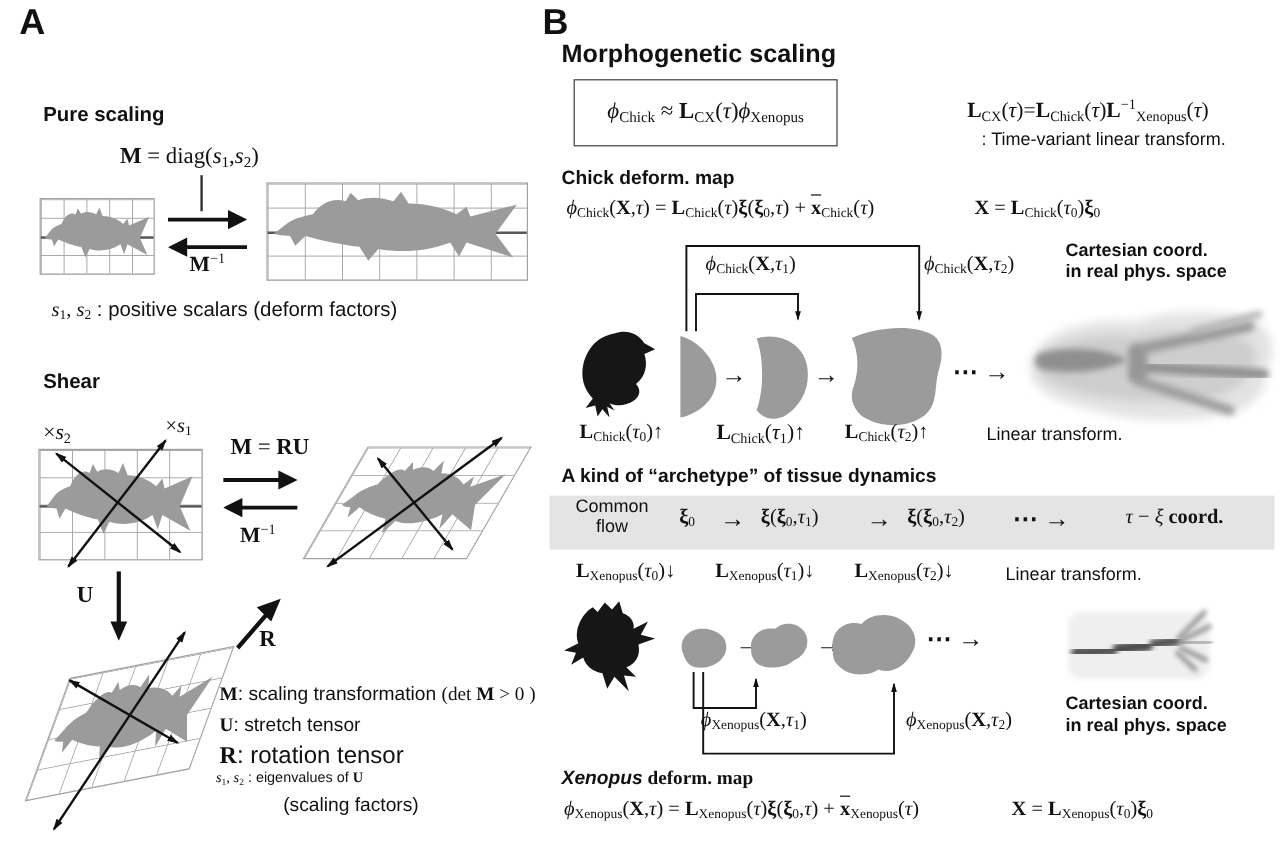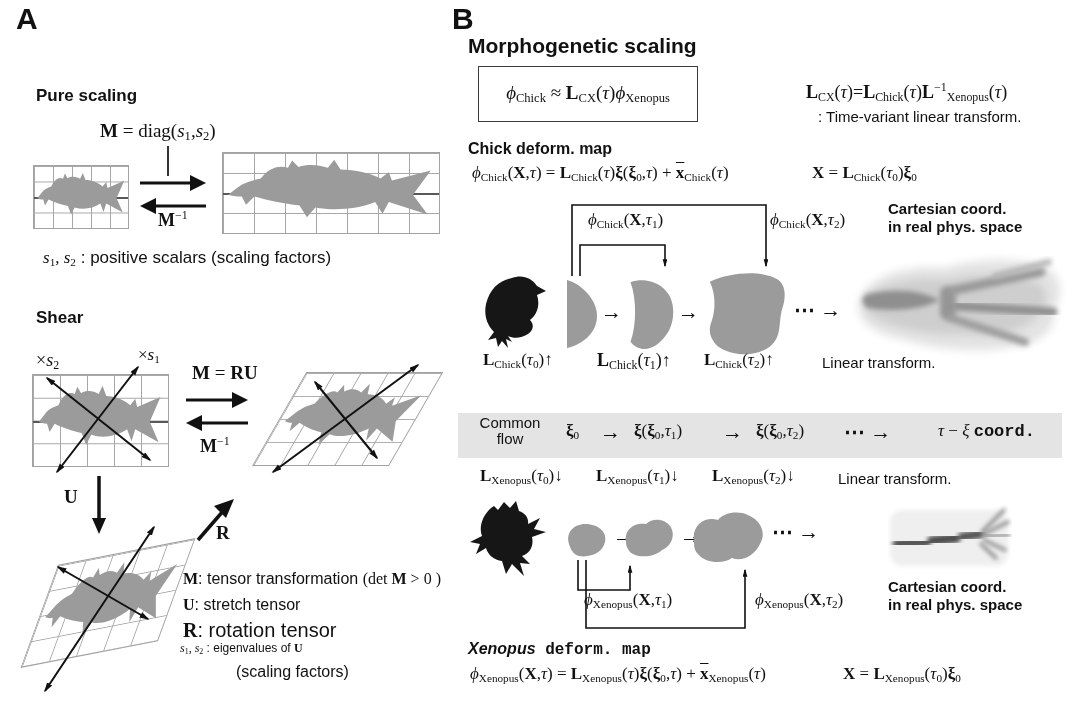--- a/index.html
+++ b/index.html
@@ -2,21 +2,21 @@
 <html><head>
 <meta charset="utf-8">
 <style>
   html,body{margin:0;padding:0;background:#fff;}
   #fig{position:relative;width:1072px;height:703px;background:#fff;overflow:hidden;
        font-family:"Liberation Sans",sans-serif;color:#111;}
   .abs{position:absolute;}
   .hd{font-family:"Liberation Sans",sans-serif;font-weight:bold;color:#111;white-space:nowrap;}
   .f{font-family:"Liberation Serif",serif;color:#111;white-space:nowrap;}
   .f .sans{font-family:"Liberation Sans",sans-serif;}
-  .f .sansb{font-family:Liberation Mono, monospace;font-weight:bold;}
+  .f .sansb{font-family:Liberation Serif, serif;font-weight:bold;}
   .f .sansbi{font-family:"Liberation Sans",sans-serif;font-weight:bold;font-style:italic;}
   .f .b{font-weight:bold;}
   .f .i{font-style:italic;}
   .f .bi{font-weight:bold;}
   .f .sub{font-size:66%;vertical-align:-22%;}
   .f .sup{font-size:66%;vertical-align:45%;}
   .f .ov{font-weight:bold;text-decoration:overline;}
   .note{font-family:"Liberation Sans",sans-serif;font-size:15px;white-space:nowrap;color:#111;}
   .grid{position:absolute;border:1px solid #a2a2a2;
         background-image:linear-gradient(to right,#a8a8a8 1px,transparent 1px),
@@ -59,21 +59,21 @@
   </svg>
   <div class="abs f" style="left:158px;top:208px;font-size:18px"><span class="b">M</span><span class="sup">−1</span></div>
 
   <div class="grid" style="left:222px;top:152px;width:216px;height:80px;background-size:31px 20px">
     <div class="mid"></div>
     <svg class="abs" style="left:2px;top:4px" width="210" height="72" viewBox="0 0 200 80" preserveAspectRatio="none">
         <use href="#fishsym"></use>
       </svg>
   </div>
 
-  <div class="abs f" style="left:43px;top:248px;font-size:17px"><span class="i">s</span><span class="sub">1</span><span>, </span><span class="i">s</span><span class="sub">2</span><span class="sans"> : </span><span class="sans">positive scalars (scaling factors)</span></div>
+  <div class="abs f" style="left:43px;top:248px;font-size:17px"><span class="i">s</span><span class="sub">1</span><span>, </span><span class="i">s</span><span class="sub">2</span><span class="sans"> : </span><span class="sans">positive scalars (deform factors)</span></div>
 
   <div class="abs hd" style="left:36px;top:308px;font-size:17px">Shear</div>
   <div class="abs f" style="left:36px;top:350px;font-size:18px"><span>×</span><span class="i">s</span><span class="sub">2</span></div>
   <div class="abs f" style="left:138px;top:345px;font-size:17px"><span>×</span><span class="i">s</span><span class="sub">1</span></div>
 
   <div class="grid" style="left:32px;top:374px;width:135px;height:91px;background-size:27px 22.75px">
     <div class="mid"></div>
     <svg class="abs" style="left:4px;top:8px" width="126" height="74" viewBox="0 0 200 80" preserveAspectRatio="none">
         <use href="#fishsym"></use>
       </svg>
@@ -132,21 +132,21 @@
   <svg class="abs" style="left:18px;top:515px" width="175" height="190">
     <defs>
         <marker id="ah-a3" markerWidth="5" markerHeight="4" refX="4.2" refY="1.5" orient="auto-start-reverse">
           <path d="M0,0L5,1.5L0,3Z" fill="#111"></path>
         </marker>
       </defs>
     <line x1="27" y1="176" x2="136" y2="12" stroke="#111" stroke-width="2" marker-start="url(#ah-a3)" marker-end="url(#ah-a3)"></line>
     <line x1="40" y1="52" x2="130" y2="104" stroke="#111" stroke-width="2" marker-start="url(#ah-a3)" marker-end="url(#ah-a3)"></line>
   </svg>
 
-  <div class="abs f" style="left:183px;top:570px;font-size:16px"><span class="b">M</span><span class="sans">: tensor transformation </span><span>(det </span><span class="b">M</span><span> &gt; 0 )</span></div>
+  <div class="abs f" style="left:183px;top:570px;font-size:16px"><span class="b">M</span><span class="sans">: scaling transformation </span><span>(det </span><span class="b">M</span><span> &gt; 0 )</span></div>
   <div class="abs f" style="left:183px;top:596px;font-size:16px"><span class="b">U</span><span class="sans">: stretch tensor</span></div>
   <div class="abs f" style="left:183px;top:619px;font-size:20px"><span class="b">R</span><span class="sans">: rotation tensor</span></div>
   <div class="abs f" style="left:180px;top:641px;font-size:12px"><span class="i">s</span><span class="sub">1</span><span>, </span><span class="i">s</span><span class="sub">2</span><span class="sans"> : eigenvalues of </span><span class="b">U</span></div>
   <div class="abs f" style="left:236px;top:663px;font-size:16px"><span class="sans">(scaling factors)</span></div>
 
   <div class="abs hd" style="left:452px;top:2px;font-size:30px">B</div>
   <div class="abs" style="left:478px;top:66px;width:218px;height:54px;border:1.5px solid #3c3c3c;display:flex;align-items:center;justify-content:center">
     <span class="f" style="font-size:19px"><span class="i">ϕ</span><span class="sub">Chick</span><span> ≈ </span><span class="b">L</span><span class="sub">CX</span><span>(</span><span class="i">τ</span><span>)</span><span class="i">ϕ</span><span class="sub">Xenopus</span></span>
   </div>
 
@@ -207,20 +207,21 @@
     <line x1="112" y1="56" x2="208" y2="62" stroke="#909090" stroke-width="9" stroke-linecap="round" filter="url(#bl2)"></line>
     <line x1="106" y1="68" x2="180" y2="92" stroke="#9e9e9e" stroke-width="8" stroke-linecap="round" filter="url(#bl2)"></line>
     <line x1="150" y1="26" x2="204" y2="12" stroke="#b5b5b5" stroke-width="6" stroke-linecap="round" filter="url(#bl2)"></line>
   </svg>
 
   <div class="abs f" style="left:483px;top:350px;font-size:17px"><span class="b">L</span><span class="sub">Chick</span><span>(</span><span class="i">τ</span><span class="sub">0</span><span>)</span><span>↑</span></div>
   <div class="abs f" style="left:597px;top:350px;font-size:18px"><span class="b">L</span><span class="sub">Chick</span><span>(</span><span class="i">τ</span><span class="sub">1</span><span>)</span><span>↑</span></div>
   <div class="abs f" style="left:704px;top:350px;font-size:17px"><span class="b">L</span><span class="sub">Chick</span><span>(</span><span class="i">τ</span><span class="sub">2</span><span>)</span><span>↑</span></div>
   <div class="abs note" style="left:822px;top:354px">Linear transform.</div>
 
+  <div class="abs hd" style="left:468px;top:389px;font-size:16px">A kind of “archetype” of tissue dynamics</div>
 
   <div class="abs" style="left:458px;top:413px;width:604px;height:45px;background:#e4e4e4"></div>
   <div class="abs note" style="left:474px;top:415px;width:72px;text-align:center;line-height:16px">
     <div>Common</div>
     <div>flow</div>
   </div>
   <div class="abs f" style="left:566px;top:421px;font-size:17px"><span class="bi">ξ</span><span class="sub">0</span></div>
   <span class="abs arr" style="left:600px;top:420px">→</span>
   <div class="abs f" style="left:634px;top:421px;font-size:17px"><span class="bi">ξ</span><span>(</span><span class="bi">ξ</span><span class="sub">0</span><span>,</span><span class="i">τ</span><span class="sub">1</span><span>)</span></div>
   <span class="abs arr" style="left:722px;top:420px">→</span>

